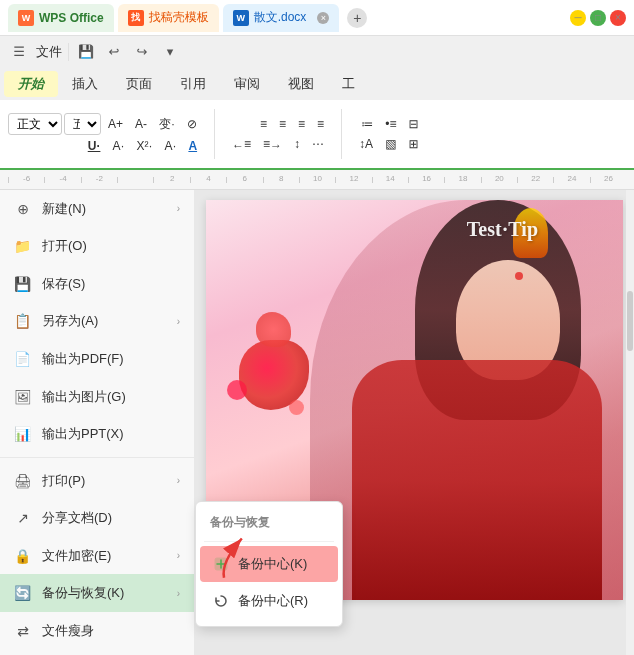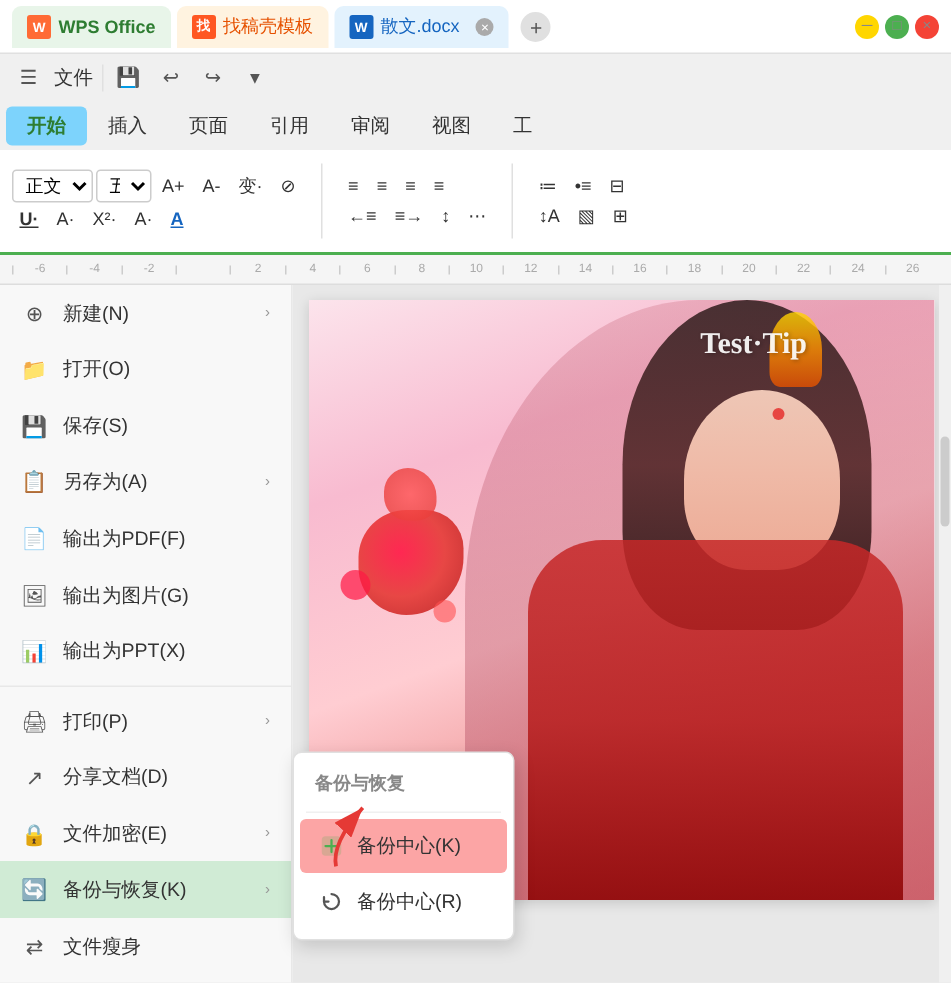--- a/index.html
+++ b/index.html
@@ -114,40 +114,41 @@
       padding: 0 4px;
     }
     .tab-item {
       padding: 4px 14px;
       font-size: 13px;
       cursor: pointer;
       border-radius: 4px;
       color: #333;
     }
     .tab-item.active {
-      background: #7dd3fc;
+      background: #fef9c3;
       color: #2e7d32;
       font-weight: bold;
+      font-style: italic;
     }
 
     
     .ribbon {
       display: flex;
       align-items: center;
       height: 70px;
       padding: 4px 8px;
       background: #fff;
       border-bottom: 2px solid #4caf50;
       gap: 8px;
       overflow: hidden;
     }
     .ribbon-group {
       display: flex;
       flex-direction: column;
-      align-items: flex-start;
+      align-items: flex-end;
       gap: 2px;
     }
     .ribbon-row {
       display: flex;
       align-items: center;
       gap: 2px;
     }
     .ribbon-btn {
       display: flex;
       align-items: center;

